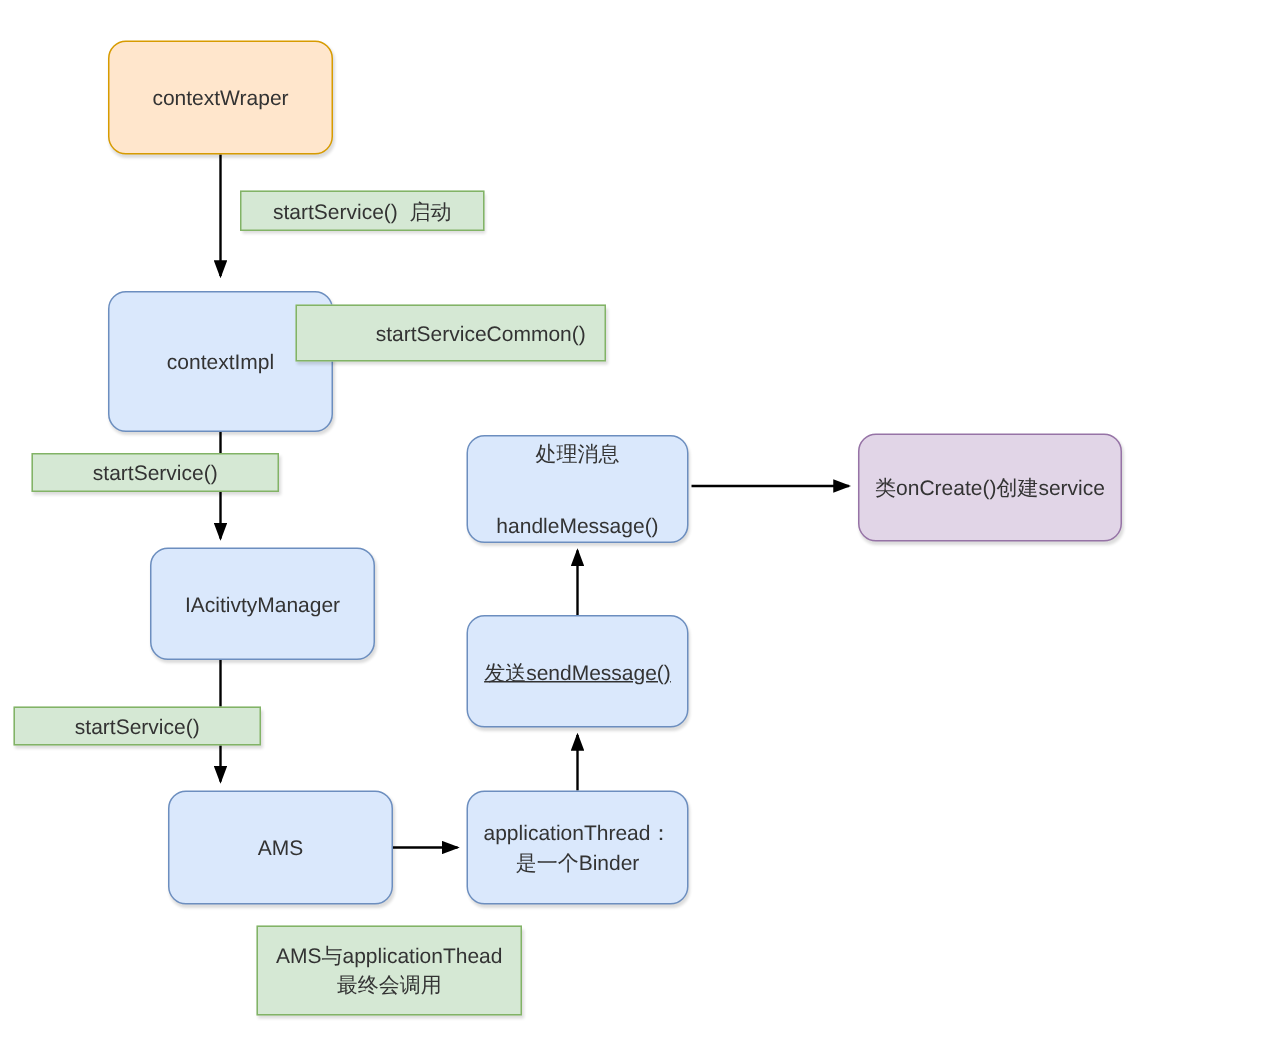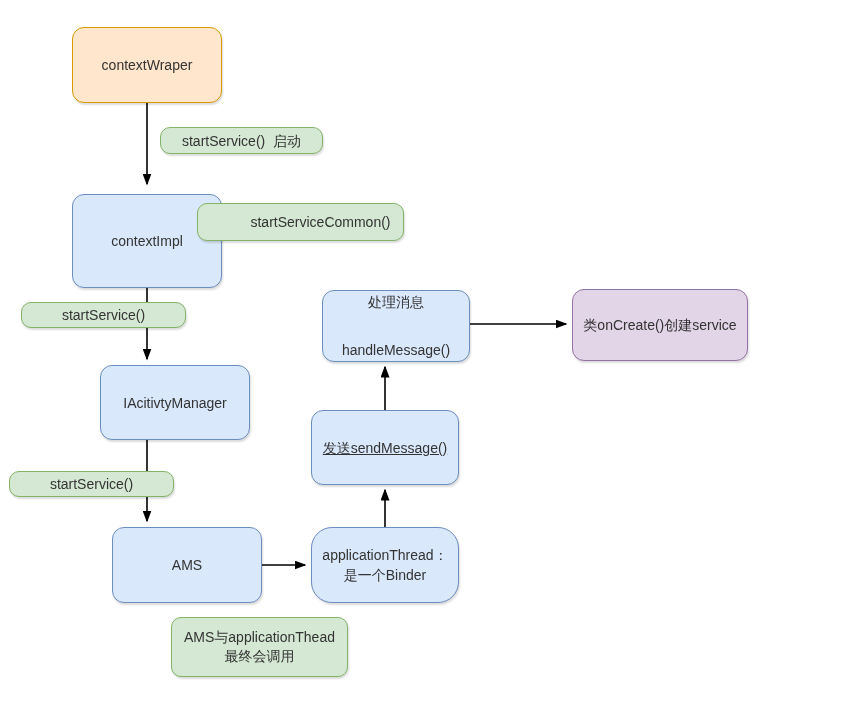--- a/index.html
+++ b/index.html
@@ -46,21 +46,21 @@
     background: #dae8fc;
     border: 1px solid #6c8ebf;
   }
   .purple {
     background: #e1d5e7;
     border: 1px solid #9673a6;
   }
   .note {
     background: #d5e8d4;
     border: 1px solid #82b366;
-    border-radius: 10px;
+    border-radius: 0;
     white-space: pre;
   }
   .note.small {
     line-height: 19px;
     text-align: center;
   }
 </style>
 </head>
 <body>
 
@@ -106,30 +106,30 @@
   </div>
 
   <div class="note" style="left:9px; top:471px; width:165px; height:26px;">
     <span>startService()</span>
   </div>
 
   <div class="node blue" style="left:72px; top:527px; width:150px; height:76px;margin-left:40px;">
     <span>AMS</span>
   </div>
 
-  <div class="node blue" style="left:311px; top:527px; width:148px; height:76px;border-radius:21px;">
+  <div class="node blue" style="left:311px; top:527px; width:148px; height:76px;">
     <div>applicationThread：</div>
     <div>是一个Binder</div>
   </div>
 
   <div class="node blue" style="left:311px; top:410px; width:148px; height:75px;text-decoration:underline;">
     <span>发送sendMessage()</span>
   </div>
 
-  <div class="node blue" style="left:322px; top:290px; width:148px; height:72px;gap:28px;">
+  <div class="node blue" style="left:311px; top:290px; width:148px; height:72px;gap:28px;">
     <div>处理消息</div>
     <div>handleMessage()</div>
   </div>
 
   <div class="node purple" style="left:572px; top:289px; width:176px; height:72px; line-height:21px;">
     <div>类onCreate()创建service</div>
   </div>
 
   <div class="note small" style="left:171px; top:617px; width:177px; height:60px;">
     <div>AMS与applicationThead</div>

